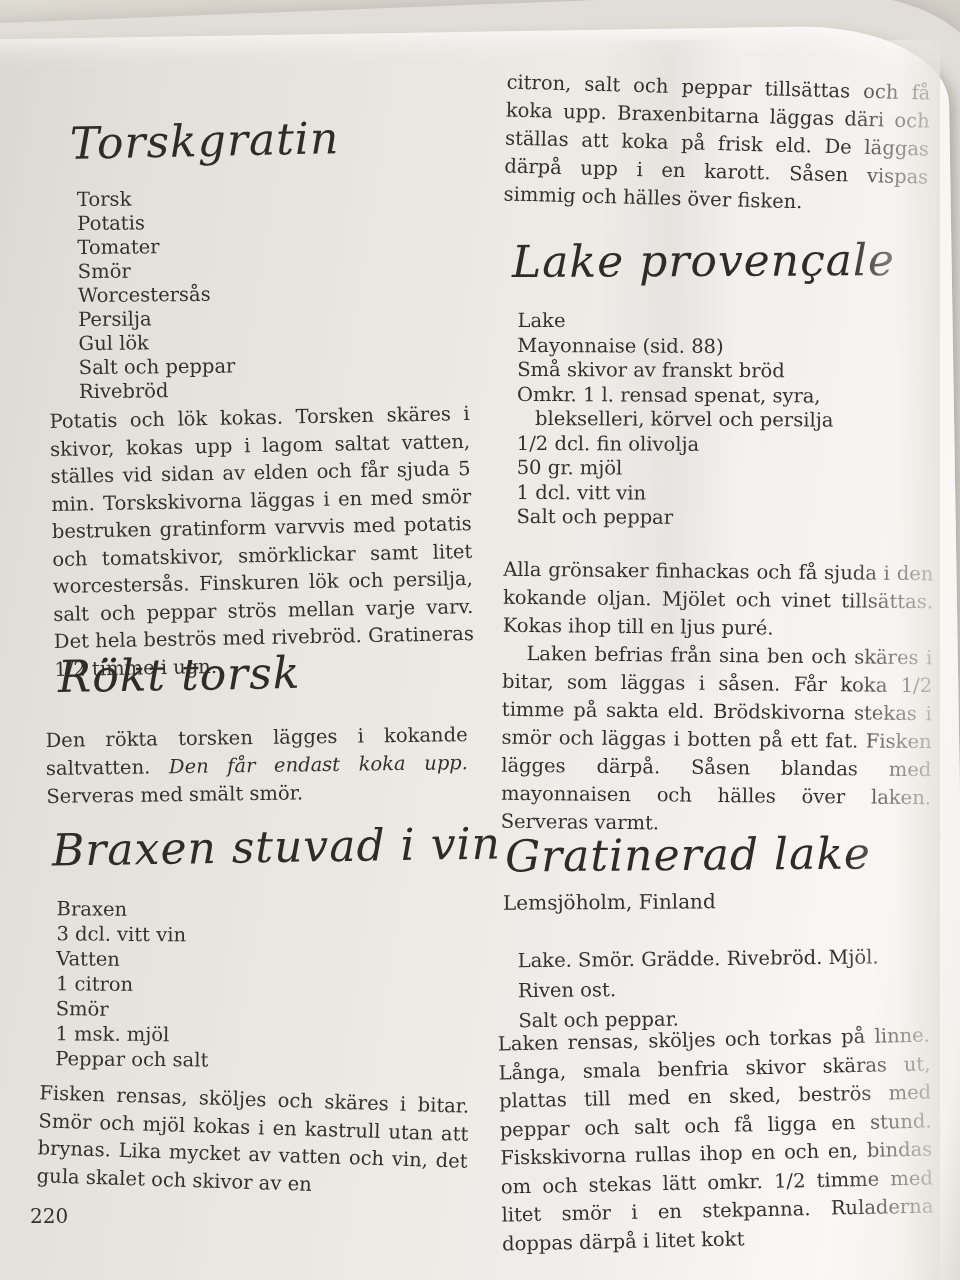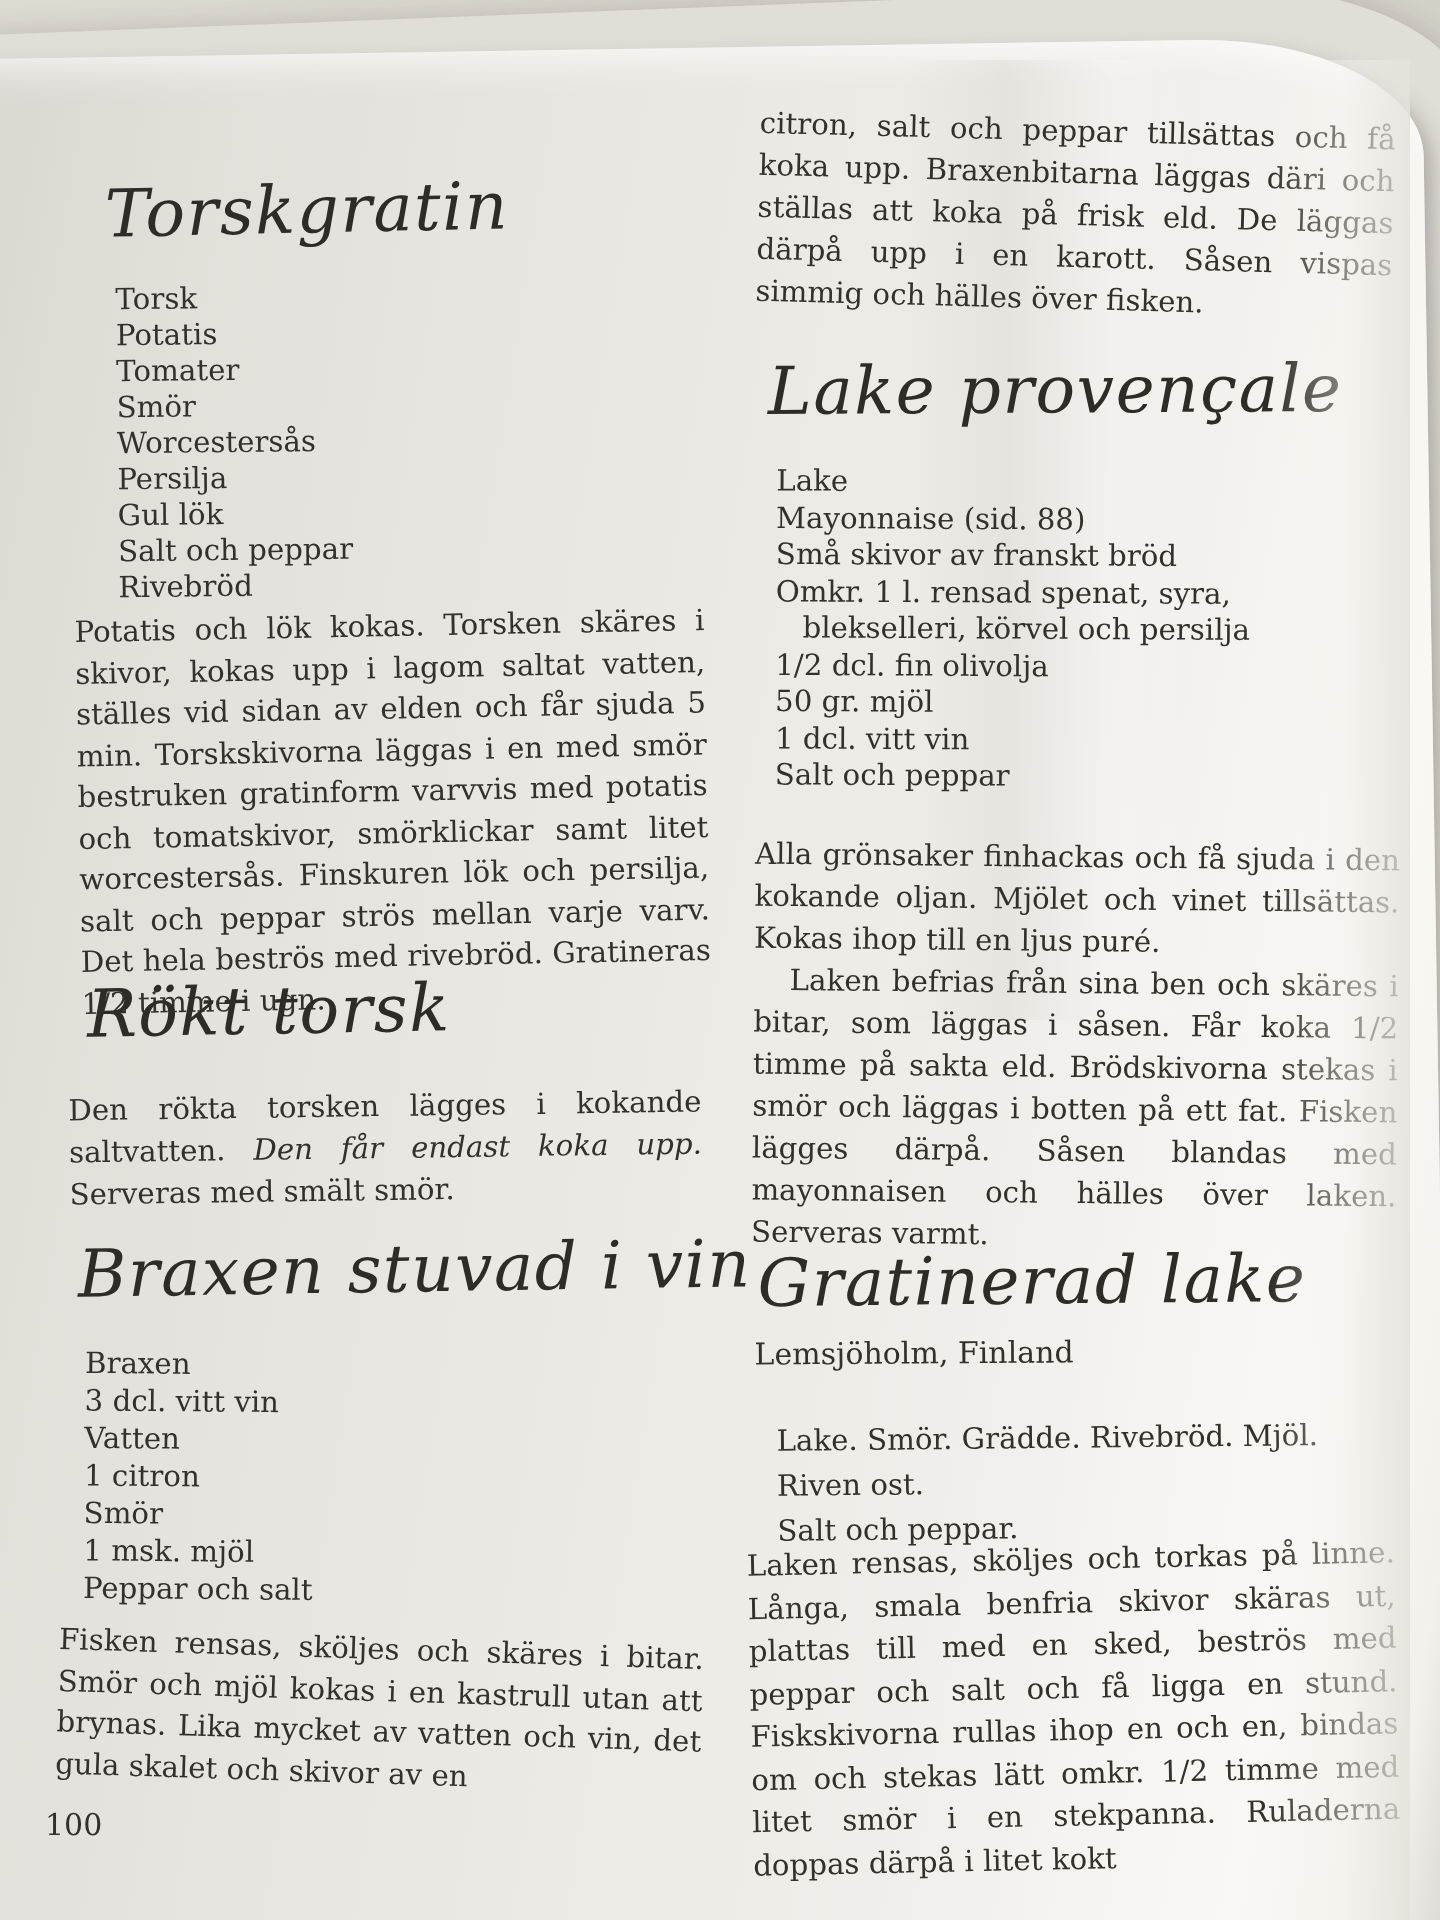--- a/index.html
+++ b/index.html
@@ -76,21 +76,21 @@
     <li>3 dcl. vitt vin</li>
     <li>Vatten</li>
     <li>1 citron</li>
     <li>Smör</li>
     <li>1 msk. mjöl</li>
     <li>Peppar och salt</li>
   </ul>
 
   <p class="blk body-p tight" style="left:38px;top:1086px;width:430px;transform:rotate(1.8deg);">Fisken rensas, sköljes och skäres i bitar. Smör och mjöl kokas i en kastrull utan att brynas. Lika mycket av vatten och vin, det gula skalet och skivor av en</p>
 
-  <div class="blk pagenum" style="left:30px;top:1204px;">100</div>
+  <div class="blk pagenum" style="left:30px;top:1204px;">220</div>
 
   <p class="blk body-p" style="left:505px;top:74px;width:424px;transform:rotate(1.5deg);">citron, salt och peppar tillsättas och få koka upp. Braxenbitarna läggas däri och ställas att koka på frisk eld. De läggas därpå upp i en karott. Såsen vispas simmig och hälles över fisken.</p>
 
   <div class="blk heading" style="left:512px;top:238px;transform:rotate(-0.3deg);">Lake provençale</div>
 
   <ul class="blk ing" style="left:517px;top:310px;width:412px;line-height:24.5px;transform:rotate(0.3deg);">
     <li>Lake</li>
     <li>Mayonnaise (sid. 88)</li>
     <li>Små skivor av franskt bröd</li>
     <li>Omkr. 1 l. rensad spenat, syra, blekselleri, körvel och persilja</li>

